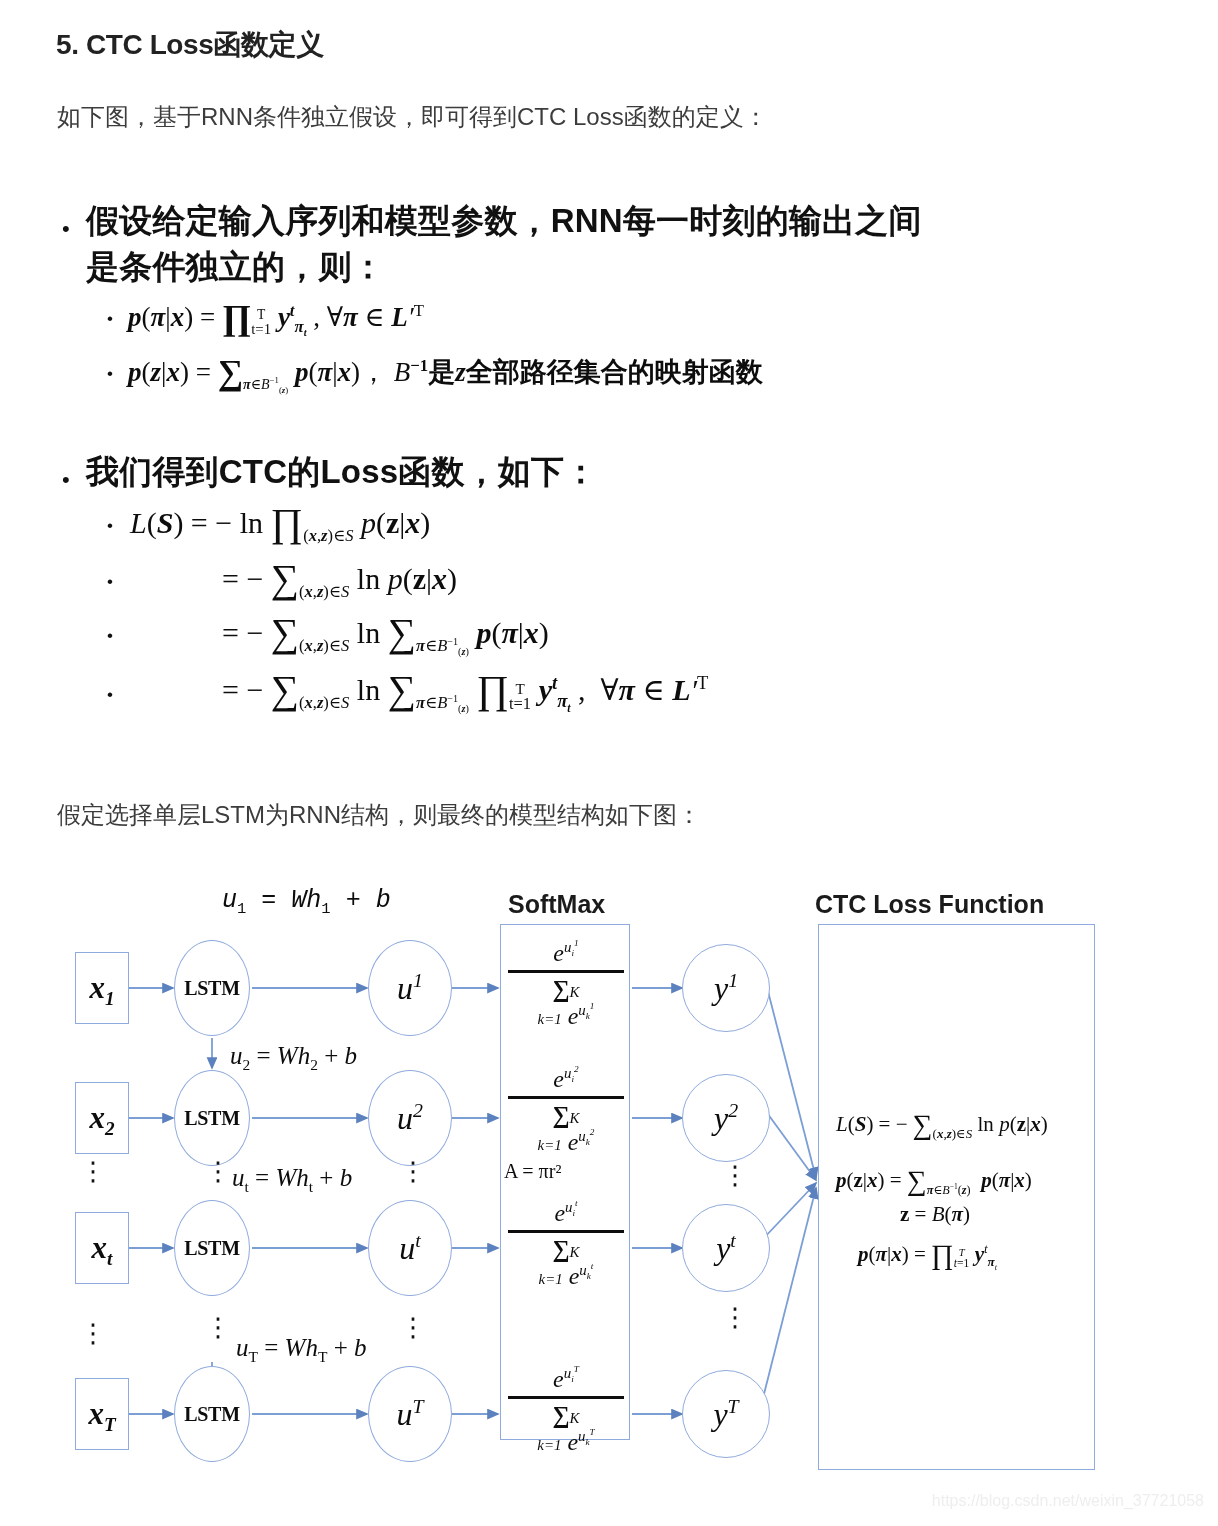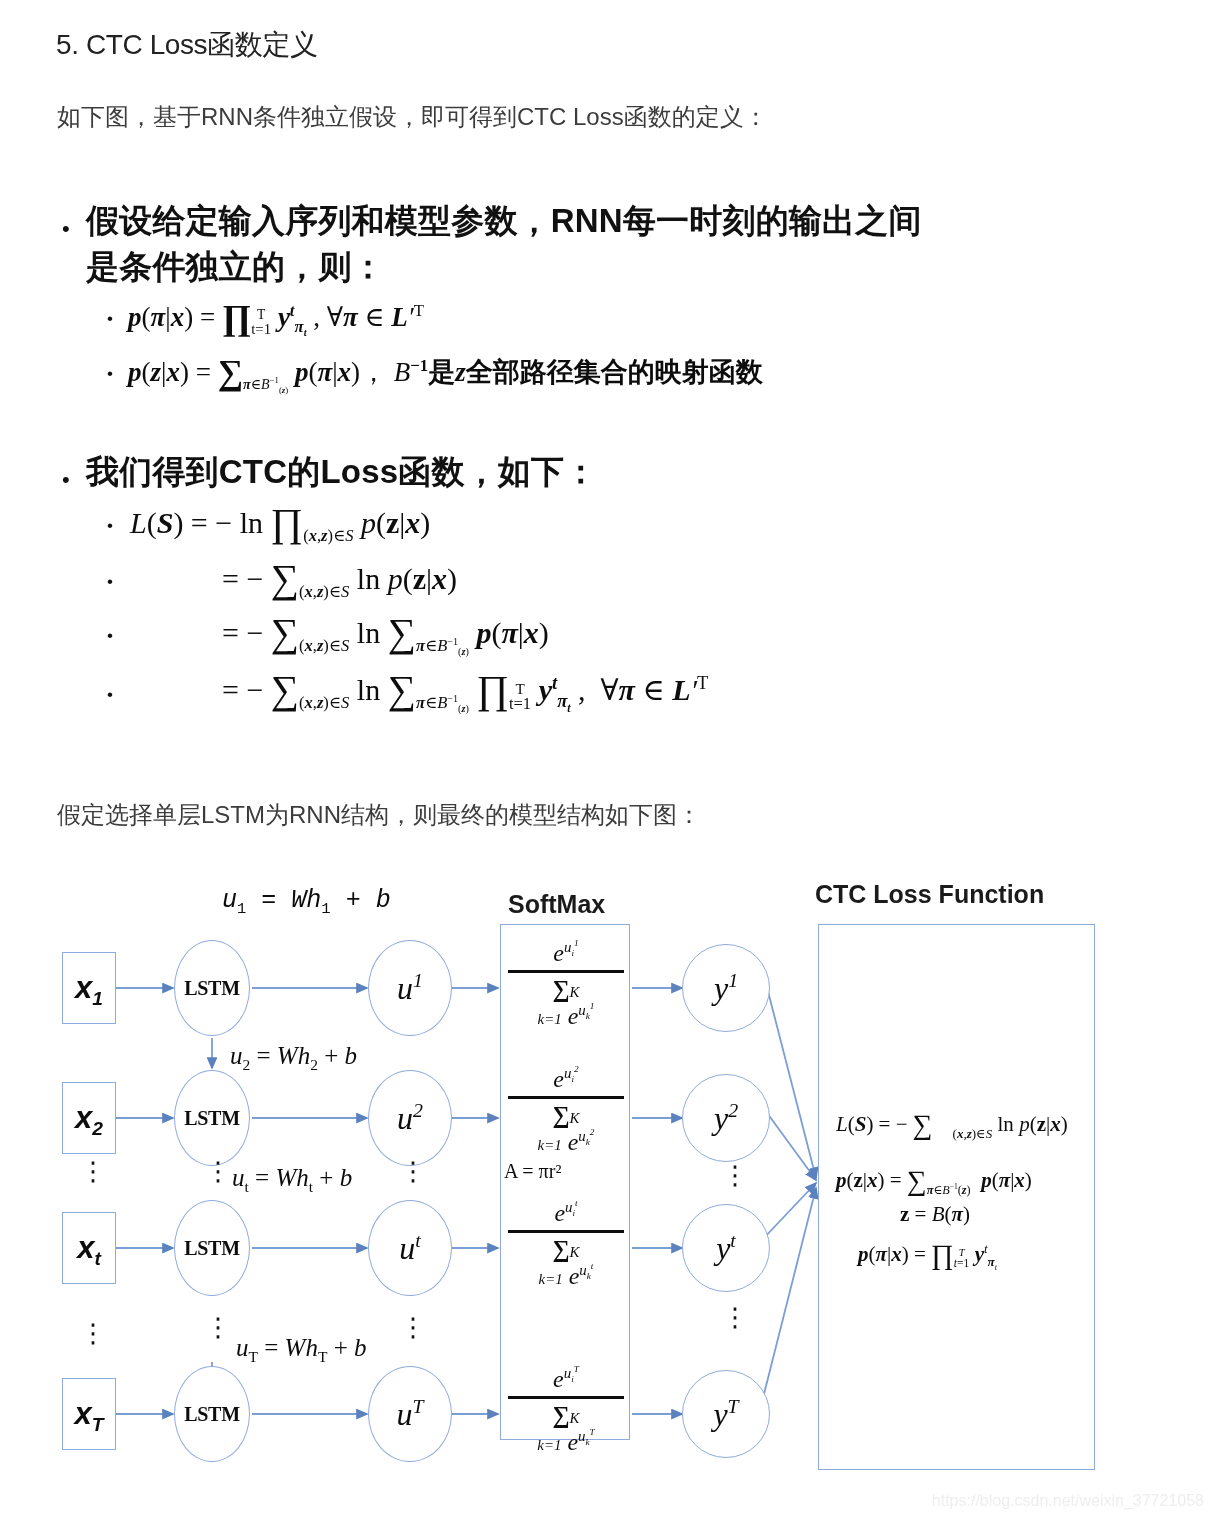--- a/index.html
+++ b/index.html
@@ -15,21 +15,21 @@
     color: #2b2b2b;
     overflow: hidden;
   }
 
   
   .page-title {
     position: absolute;
     left: 56px;
     top: 26px;
     font-size: 28px;
-    font-weight: normal;
+    font-weight: bold;
     letter-spacing: -0.4px;
     color: #222222;
     white-space: nowrap;
   }
   .intro-line {
     position: absolute;
     left: 57px;
     top: 101px;
     font-size: 24px;
     color: #3c3c3c;
@@ -119,25 +119,26 @@
   .xbox {
     position: absolute;
     width: 54px;
     height: 72px;
     border: 1.5px solid #8faadc;
     background: #ffffff;
     box-sizing: border-box;
     display: flex;
     align-items: center;
     justify-content: center;
-    font-family: Liberation Sans, sans-serif;
+    font-family: Liberation Serif, serif;
     font-style: italic;
     font-weight: bold;
     font-size: 31px;
     color: #0d0d0d;
+    margin-left: 13px;
   }
   .lstm {
     position: absolute;
     width: 76px;
     height: 96px;
     border: 1.4px solid #8faadc;
     border-radius: 50%;
     background: #fff;
     box-sizing: border-box;
     display: flex;
@@ -321,21 +322,21 @@
       <line x1="212" y1="494" x2="212" y2="524"></line>
 
       <line x1="762" y1="100" x2="816" y2="310"></line>
       <line x1="762" y1="238" x2="816" y2="312"></line>
       <line x1="762" y1="372" x2="816" y2="315"></line>
       <line x1="762" y1="534" x2="816" y2="320"></line>
     </g>
   </svg>
 
   <div class="dlabel" style="left:508px; top:22px;">SoftMax</div>
-  <div class="dlabel" style="left:815px; top:12px;">CTC Loss Function</div>
+  <div class="dlabel" style="left:815px; top:22px;">CTC Loss Function</div>
 
   <div class="xbox" style="left:62px; top:84px;">
       <span><i>x</i><sub>1</sub></span>
     </div>
   <div class="xbox" style="left:62px; top:214px;">
       <span><i>x</i><sub>2</sub></span>
     </div>
   <div class="xbox" style="left:62px; top:344px;">
       <span><i>x</i><sub>t</sub></span>
     </div>
@@ -407,21 +408,21 @@
   <div class="ycirc" style="left:682px; top:336px;">
       <span><i>y</i><sup>t</sup></span>
     </div>
   <div class="ycirc" style="left:682px; top:502px;">
       <span><i>y</i><sup>T</sup></span>
     </div>
 
   <div class="panel" style="left:818px; top:56px; width:277px; height:546px;"></div>
 
   <div class="eqn" style="left:836px; top:238px; font-size:21px;">
-    <i>L</i>(<b><i>S</i></b>) = − <span class="big-op" style="font-style:normal;">∑</span><span class="lim" style="font-size:0.62em;vertical-align:-0.55em;margin-left:20px;">(<i><b>x</b></i>,<i><b>z</b></i>)∈<i>S</i></span>
+    <i>L</i>(<b><i>S</i></b>) = − <span class="big-op" style="font-style:normal;">∑</span><span class="lim" style="font-size:0.62em;vertical-align:-0.55em;">(<i><b>x</b></i>,<i><b>z</b></i>)∈<i>S</i></span>
     ln <i>p</i>(<b>z</b>|<b><i>x</i></b>)
   </div>
   <div class="eqn" style="left:836px; top:294px; font-size:21px;">
     <b><i>p</i></b>(<b>z</b>|<b><i>x</i></b>) = <span class="big-op" style="font-style:normal;">∑</span><span class="lim" style="font-size:0.58em;vertical-align:-0.55em;"><b><i>π</i></b>∈<i>B</i><sup>−1</sup>(<b><i>z</i></b>)</span>
     &nbsp;<b><i>p</i></b>(<b><i>π</i></b>|<b><i>x</i></b>)
   </div>
   <div class="eqn" style="left:900px; top:334px; font-size:21px;">
     <b>z</b> = <i>B</i>(<b><i>π</i></b>)
   </div>
   <div class="eqn" style="left:858px; top:368px; font-size:21px;">

